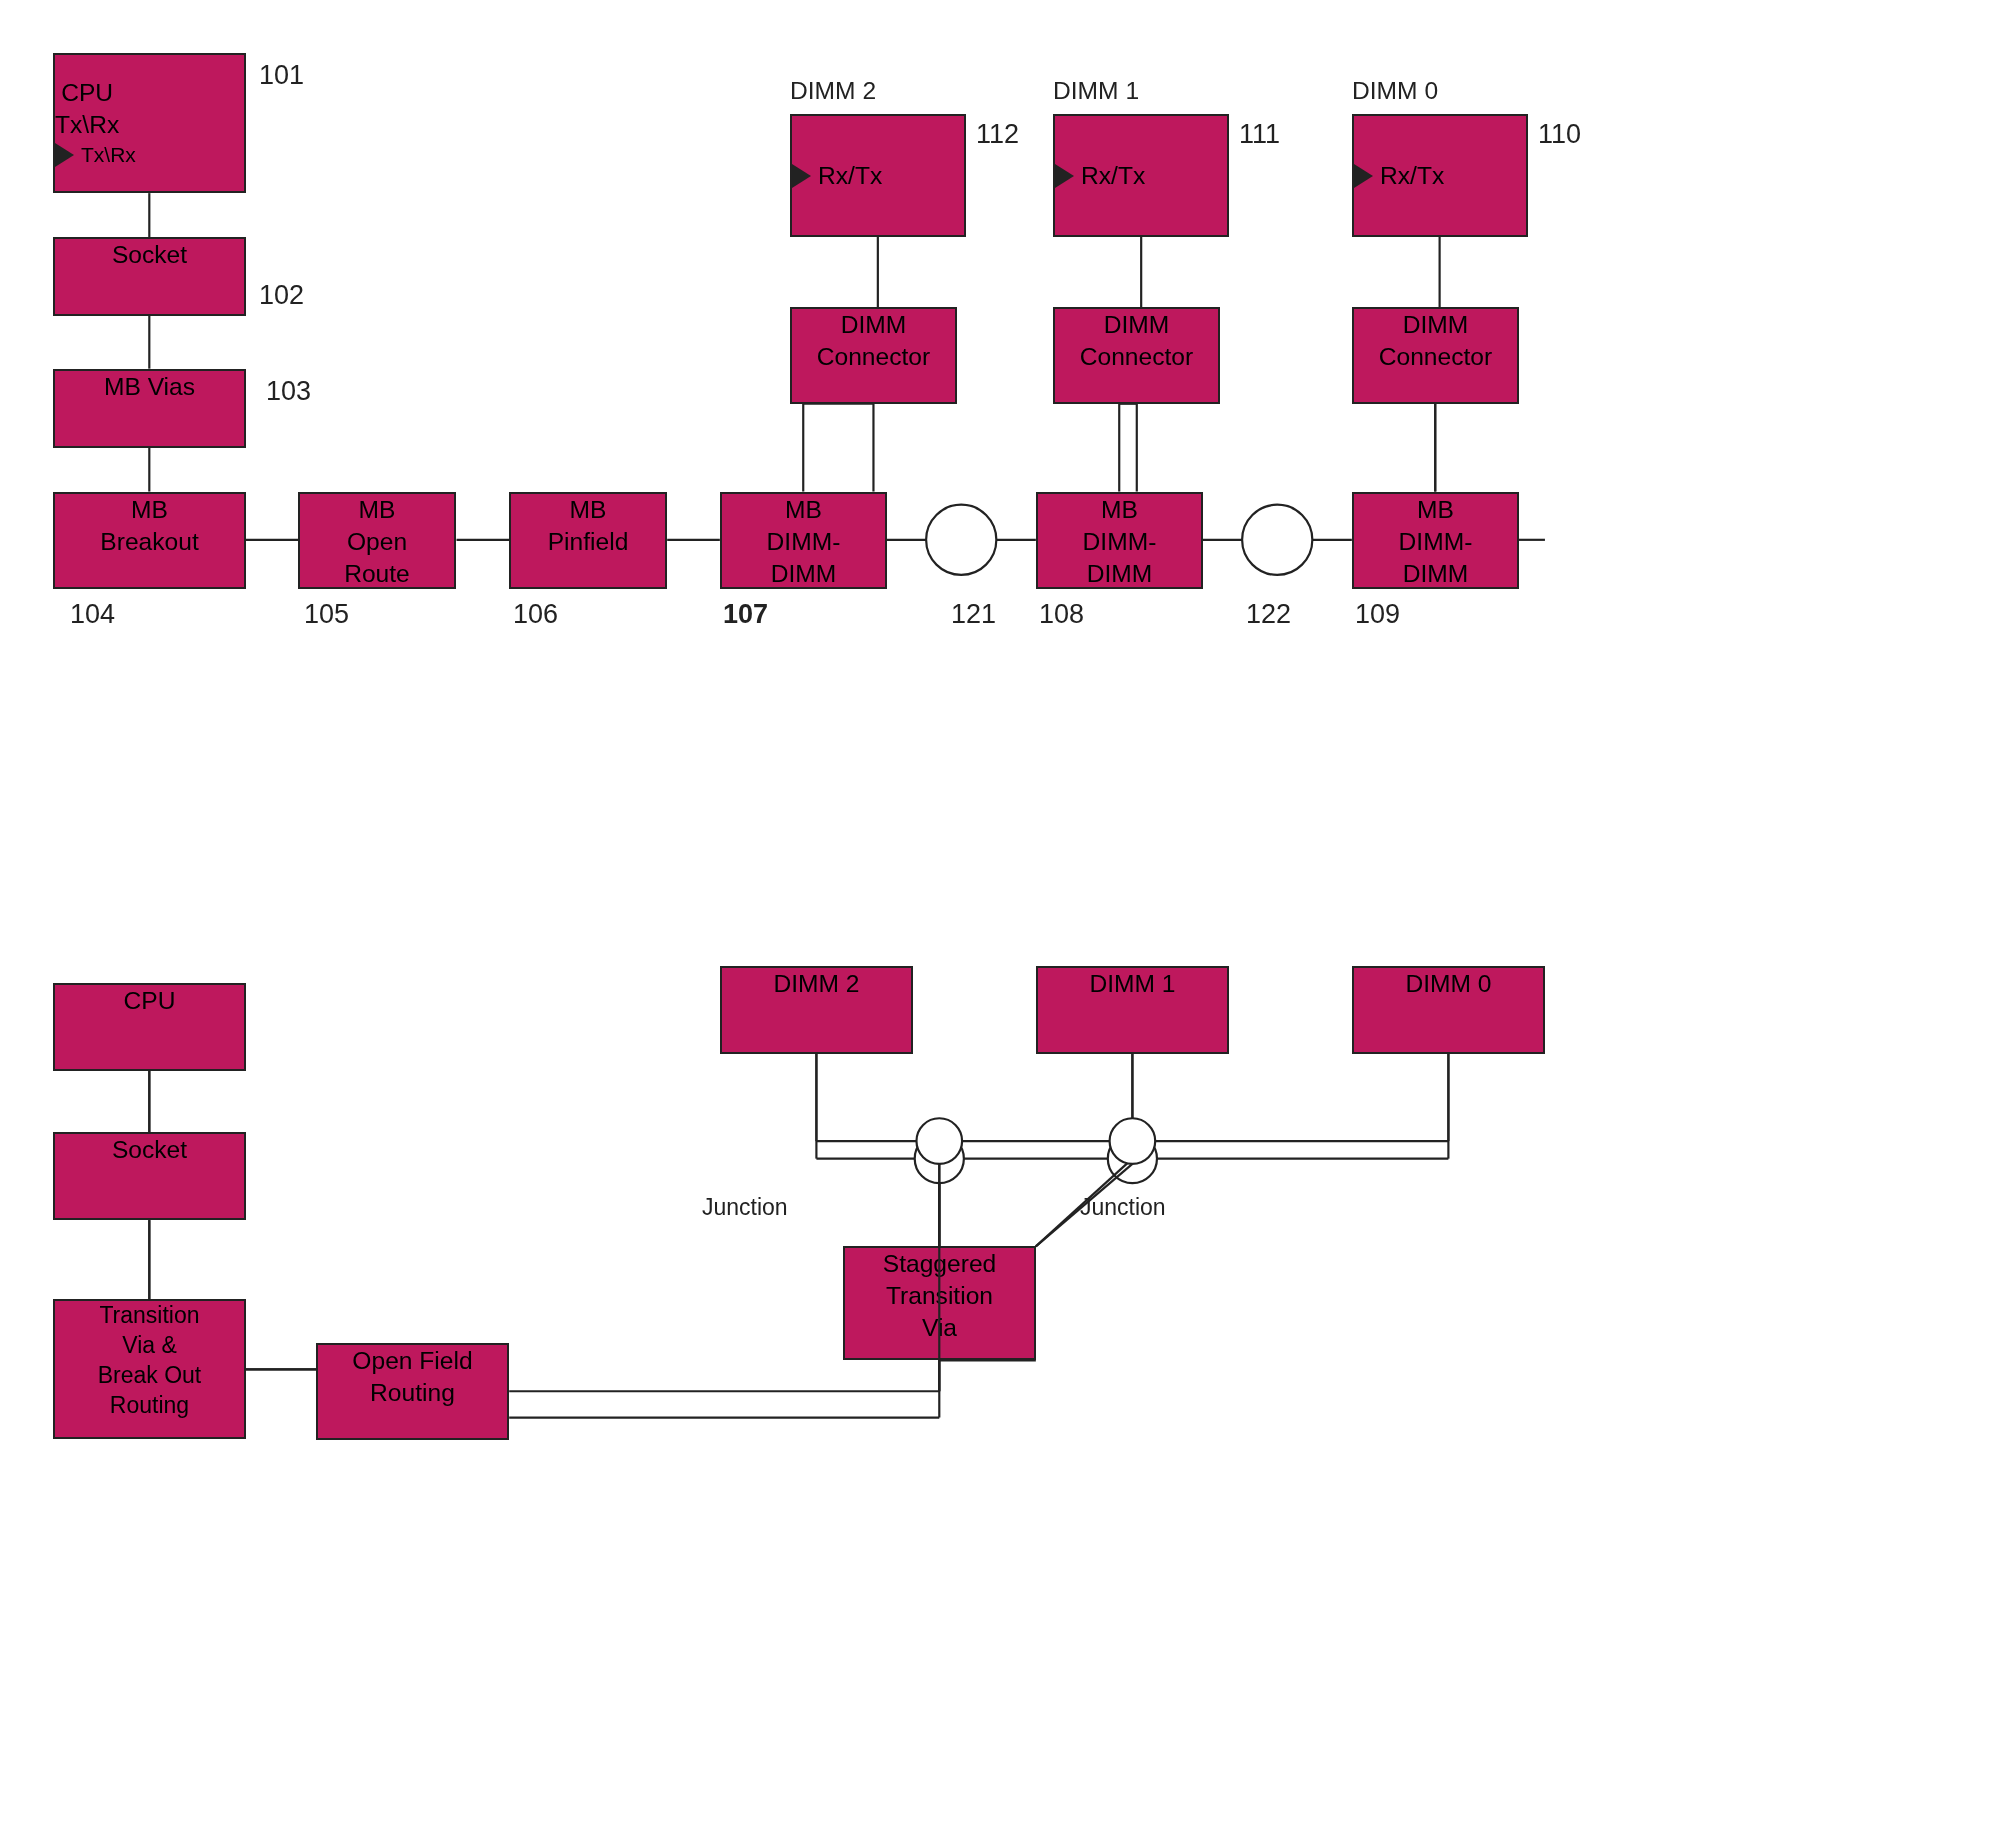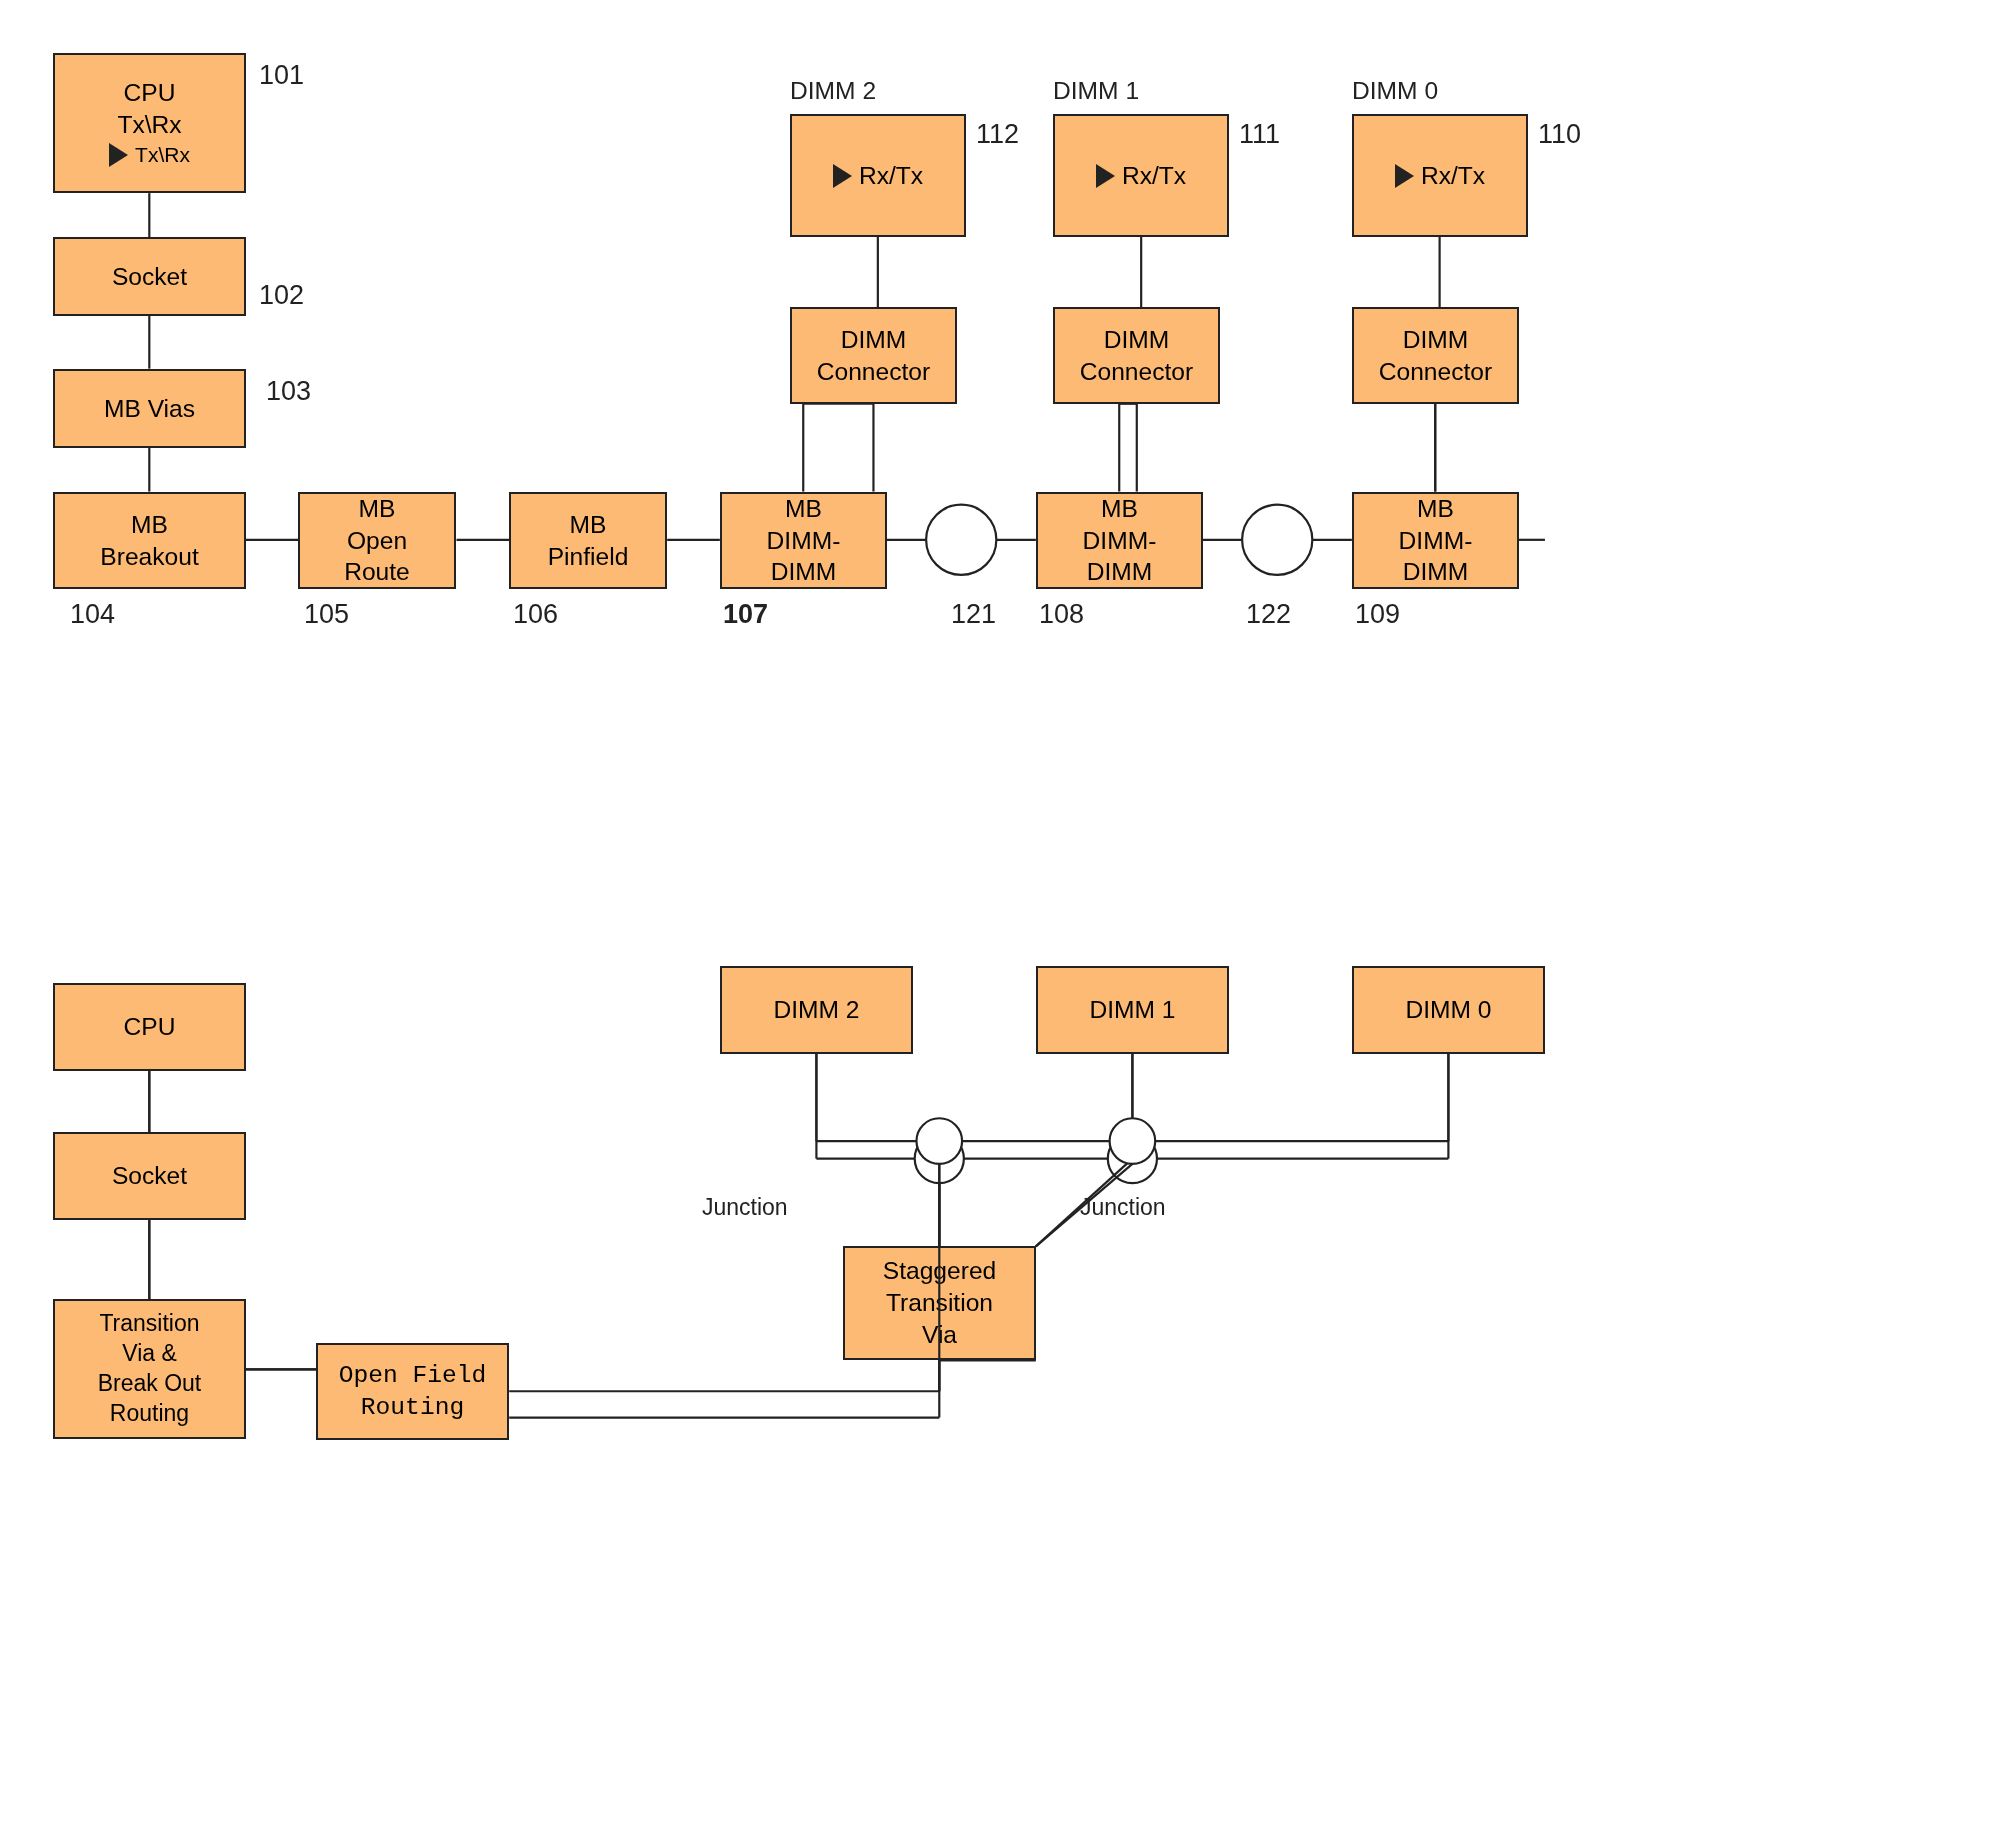--- a/index.html
+++ b/index.html
@@ -12,23 +12,23 @@
       overflow: hidden;
     }
     .diagram-container {
       position: relative;
       width: 2012px;
       height: 1831px;
     }
     .box {
       position: absolute;
       border: 2.2px solid #222;
-      background: #fdba74;
+      background: #be185d;
       display: flex;
-      align-items: center;
+      align-items: flex-start;
       justify-content: center;
       text-align: center;
       font-size: 24.6px;
       font-weight: 400;
       line-height: 1.3;
     }
     .label {
       position: absolute;
       font-size: 27px;
       color: #222;
@@ -252,21 +252,21 @@
     <span>Socket</span>
   </div>
 
   <div class="box" style="left:53px; top:1299px; width:193px; height:140px;">
     <span style="white-space:pre-line; font-size:23px;">Transition
 Via &amp;
 Break Out
 Routing</span>
   </div>
 
-  <div class="box" style="left:316px; top:1343px; width:193px; height:97px;font-family:Liberation Mono, monospace;">
+  <div class="box" style="left:316px; top:1343px; width:193px; height:97px;">
     <span style="white-space:pre-line;">Open Field
 Routing</span>
   </div>
 
   <div class="box" style="left:720px; top:966px; width:193px; height:88px;">
     <span>DIMM 2</span>
   </div>
 
   <div class="box" style="left:1036px; top:966px; width:193px; height:88px;">
     <span>DIMM 1</span>

